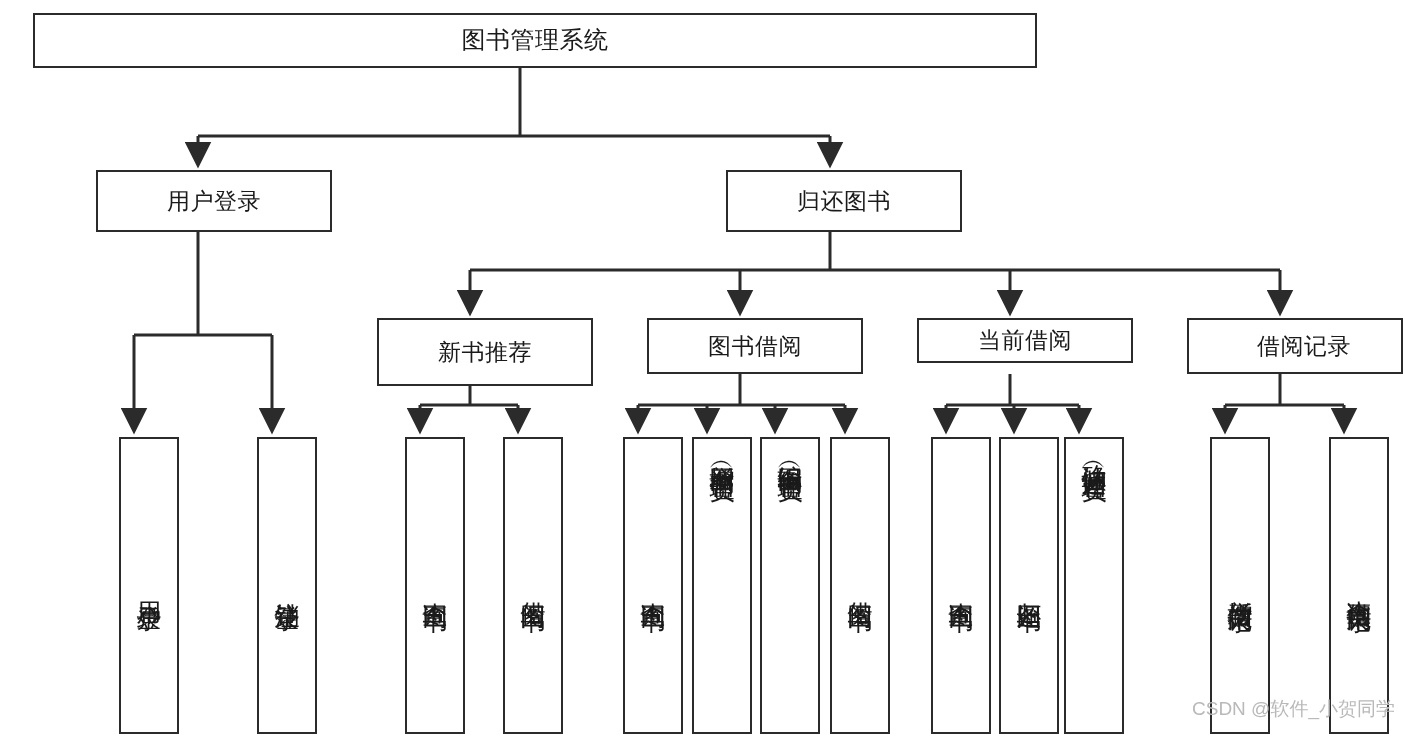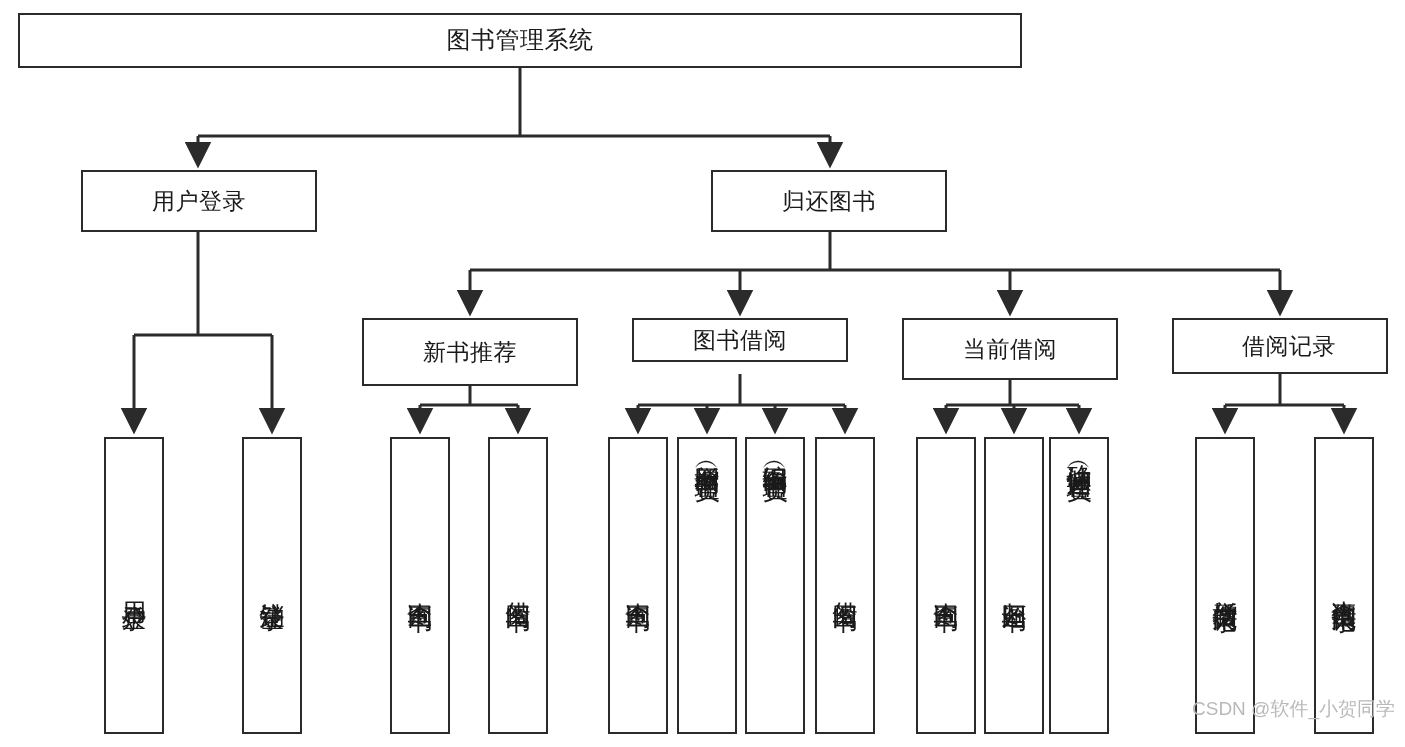--- a/index.html
+++ b/index.html
@@ -27,20 +27,21 @@
   }
   .node {
     position: absolute;
     box-sizing: border-box;
     background: #ffffff;
     border: 2px solid #2b2b2b;
     display: flex;
     align-items: center;
     justify-content: center;
     overflow: hidden;
+    margin-left: 15px;
   }
   .node-label {
     color: #1a1a1a;
     line-height: 1.08;
     letter-spacing: 0.5px;
     white-space: nowrap;
     text-align: center;
   }
   
   .node.horiz .node-label {
@@ -140,24 +141,24 @@
   <div class="node horiz" style="left:81px; top:170px; width:236px; height:62px;">
     <span class="node-label">用户登录</span>
   </div>
   <div class="node horiz" style="left:711px; top:170px; width:236px; height:62px;">
     <span class="node-label">归还图书</span>
   </div>
 
   <div class="node horiz" style="left:362px; top:318px; width:216px; height:68px;">
     <span class="node-label">新书推荐</span>
   </div>
-  <div class="node horiz" style="left:632px; top:318px; width:216px; height:44px;">
+  <div class="node horiz" style="left:632px; top:318px; width:216px; height:56px;">
     <span class="node-label">图书借阅</span>
   </div>
-  <div class="node horiz" style="left:902px; top:318px; width:216px; height:62px;">
+  <div class="node horiz" style="left:902px; top:318px; width:216px; height:45px;">
     <span class="node-label">当前借阅</span>
   </div>
   <div class="node horiz" style="left:1172px; top:318px; width:216px; height:56px;padding-left:18px;">
     <span class="node-label">借阅记录</span>
   </div>
 
   <div class="node vert mid" style="left:104px; top:437px; width:60px; height:297px;">
     <span class="node-label">用户登录</span>
   </div>
   <div class="node vert mid" style="left:242px; top:437px; width:60px; height:297px;">

